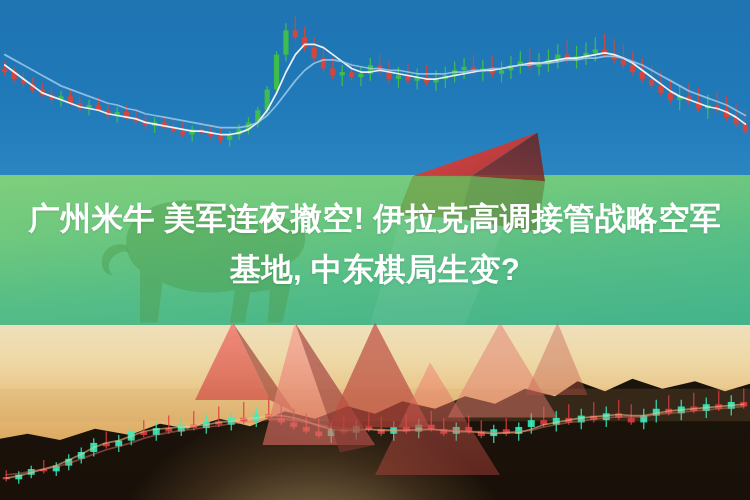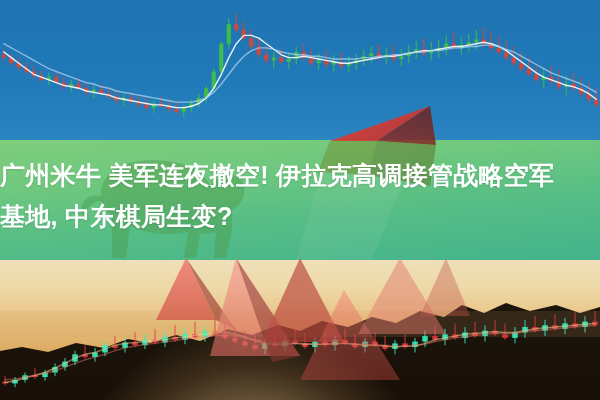--- a/index.html
+++ b/index.html
@@ -44,21 +44,21 @@
   #band{
     position:absolute;left:0;top:140px;width:600px;height:120px;
     background:linear-gradient(175deg,#7fce7c 0%,#6ec87e 30%,#55bd86 62%,#43b38c 100%);
     overflow:hidden;
   }
   #band-svg{position:absolute;left:0;top:0;}
 
   
   #title{
     position:absolute;left:0;top:155px;width:600px;
-    text-align:left;
+    text-align:center;
     color:#ffffff;
     font-weight:700;
     font-size:25px;
     line-height:41px;
     letter-spacing:.3px;
     text-shadow:0 1px 2px rgba(0,0,0,.12);
     white-space:nowrap;
     z-index:40;
   }
   #title .l1{display:block;}

